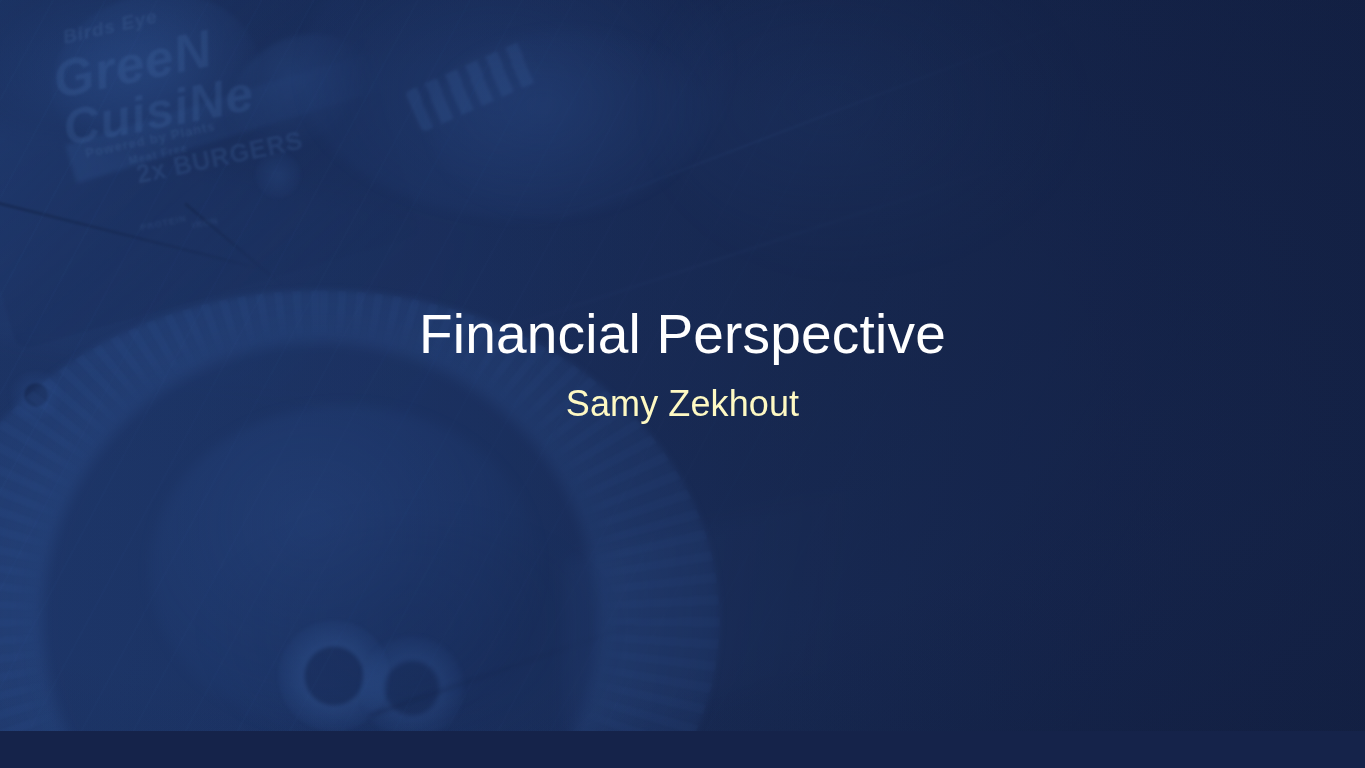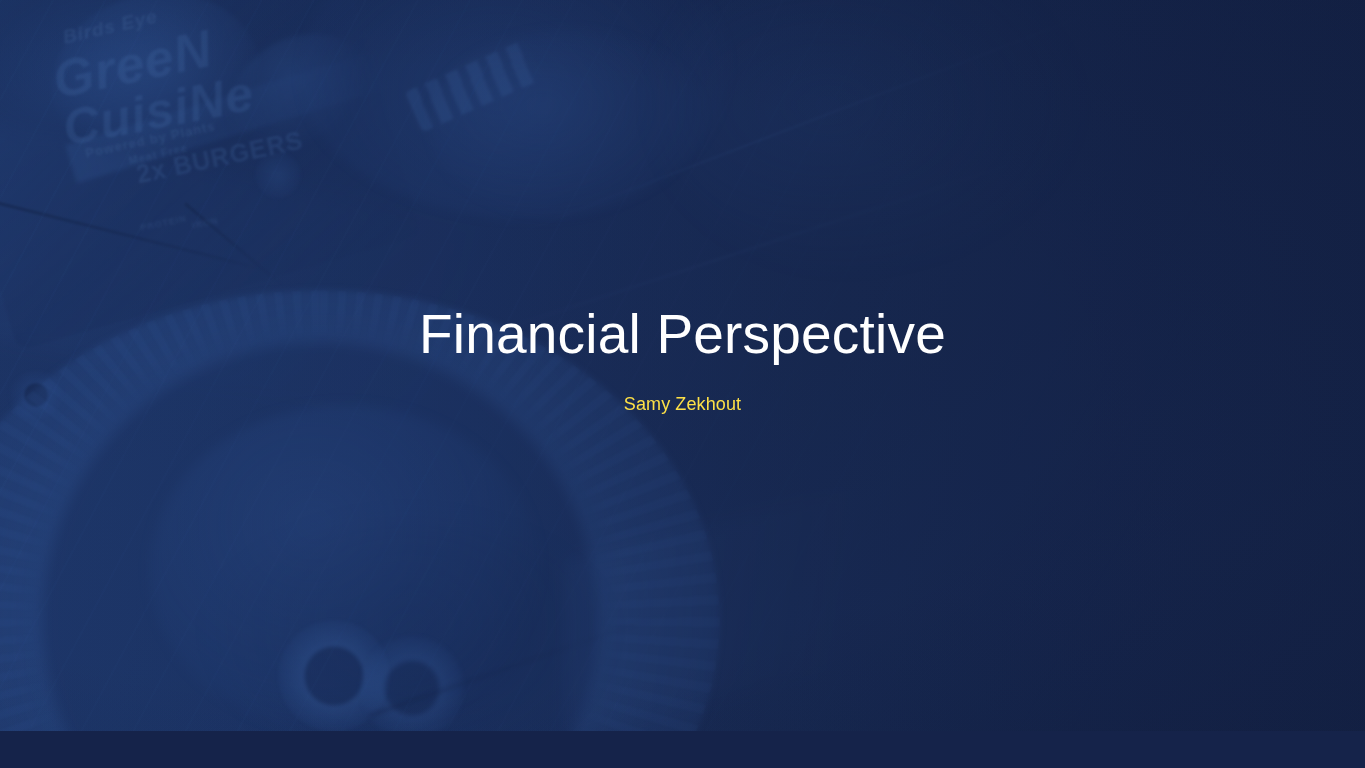--- a/index.html
+++ b/index.html
@@ -317,25 +317,25 @@
     line-height: 64px;
     letter-spacing: 0.2px;
     color: #ffffff;
   }
   #presenter-block {
     margin-top: 19px;
   }
   #presenter-name,
   #presenter-role {
     margin: 0;
-    font-size: 18px;
+    font-size: 36px;
     font-weight: 400;
     line-height: 38px;
     letter-spacing: 0.1px;
-    color: #fde047;
+    color: #fef9c3;
   }
 </style>
 </head>
 <body>
 
 <div id="slide">
 
   <div id="bg-photo">
     <div class="bg-layer" id="bg-base"></div>
     <div class="bg-layer" id="bg-vert"></div>

